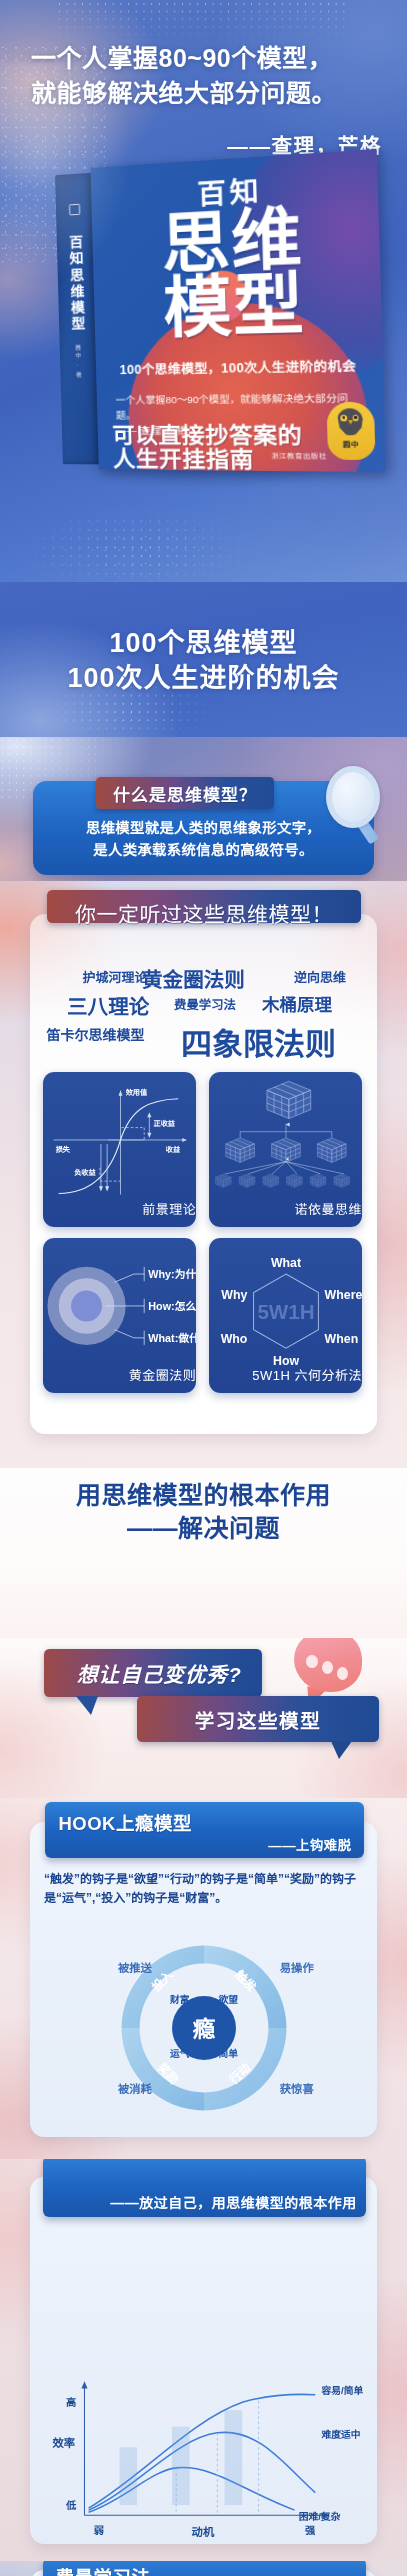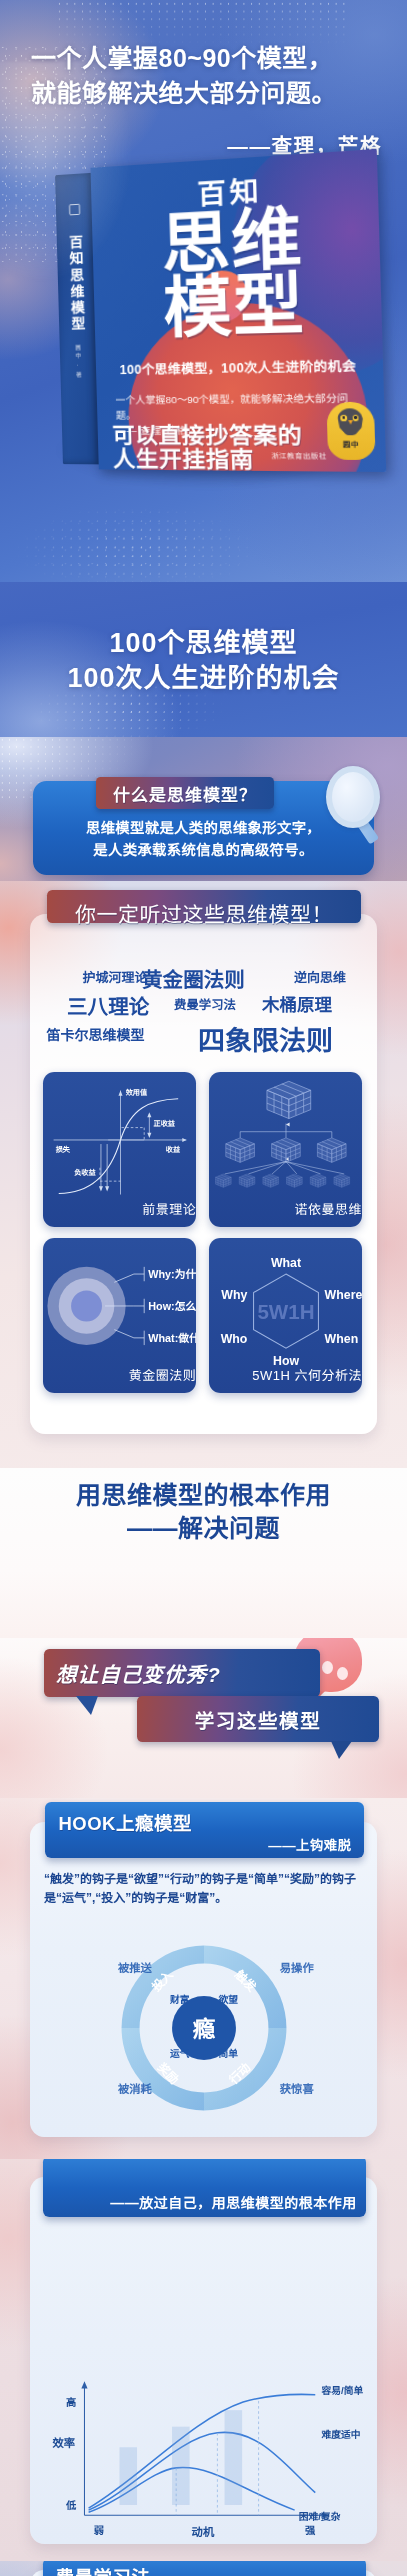--- a/index.html
+++ b/index.html
@@ -273,21 +273,21 @@
   }
   .tagcloud{ position:absolute; left:30px; top:82px; width:347px; height:93px; color:#1f4b9e; }
   .tg{ position:absolute; font-weight:bold; white-space:nowrap; }
   .tg.t1{ left:16.5px;  top:4.1px;  font-size:13px;margin-left:36px; }
   .tg.t2{ left:112px; top:0px;  font-size:20.6px; }
   .tg.t3{ left:264px; top:4.1px;  font-size:13px; }
   .tg.t4{ left:37px;  top:27px; font-size:20.6px; }
   .tg.t5{ left:144px; top:32px; font-size:12.4px; }
   .tg.t6{ left:232px; top:28px; font-size:17.5px; }
   .tg.t7{ left:16.5px;  top:61px;font-size:14px; }
-  .tg.t8{ left:168px; top:56px;font-size:27px; }
+  .tg.t8{ left:151px; top:56px;font-size:31px; }
 
   .cardgrid{
     position:absolute; left:43px; top:191px; width:319px;
     display:grid; grid-template-columns:1fr 1fr; gap:11.3px 12.4px;
   }
   .mcard{
     position:relative; height:155px; border-radius:11.3px;
     background:linear-gradient(180deg,#2a4f9e 0%,#224492 100%);
     box-shadow:0 3.1px 8.2px rgba(30,55,120,.28);
     overflow:hidden;
@@ -312,24 +312,24 @@
   
   .secwant{
     position:relative; width:407px; height:160px;
     background:
       radial-gradient(ellipse 155px 134px at 0% 70%, rgba(240,200,200,.7) 0%, rgba(240,200,200,0) 70%),
       radial-gradient(ellipse 165px 144px at 100% 85%, rgba(238,196,198,.7) 0%, rgba(238,196,198,0) 70%),
       linear-gradient(180deg,#fdfafa 0%,#f9efee 55%,#f6e9e9 100%);
     overflow:hidden;
   }
   .bubble-a{
-    position:absolute; left:44px; top:11.3px; width:276px; height:48px;
+    position:absolute; left:44px; top:11.3px; width:218px; height:48px;
     background:linear-gradient(95deg,#9e4a47 0%,#6a4a86 38%,#2b5099 70%,#1f4a94 100%);
     border-radius:5.2px; box-shadow:0 2.6px 6.2px rgba(20,35,80,.3);
-    display:flex; align-items:center; padding-left:12px;
+    display:flex; align-items:center; padding-left:33px;
   }
   .bubble-a:after{
     content:""; position:absolute; left:32px; bottom:-17.5px; width:0;height:0;
     border-left:15.5px solid transparent; border-right:7.2px solid transparent;
     border-top:19.6px solid #26509a;
   }
   .bubble-a span{
     color:#fff; font-size:20.6px; font-weight:bold; letter-spacing:1px; font-style:italic;
     text-shadow:0.5px 1px 0 rgba(25,40,90,.45);
   }

